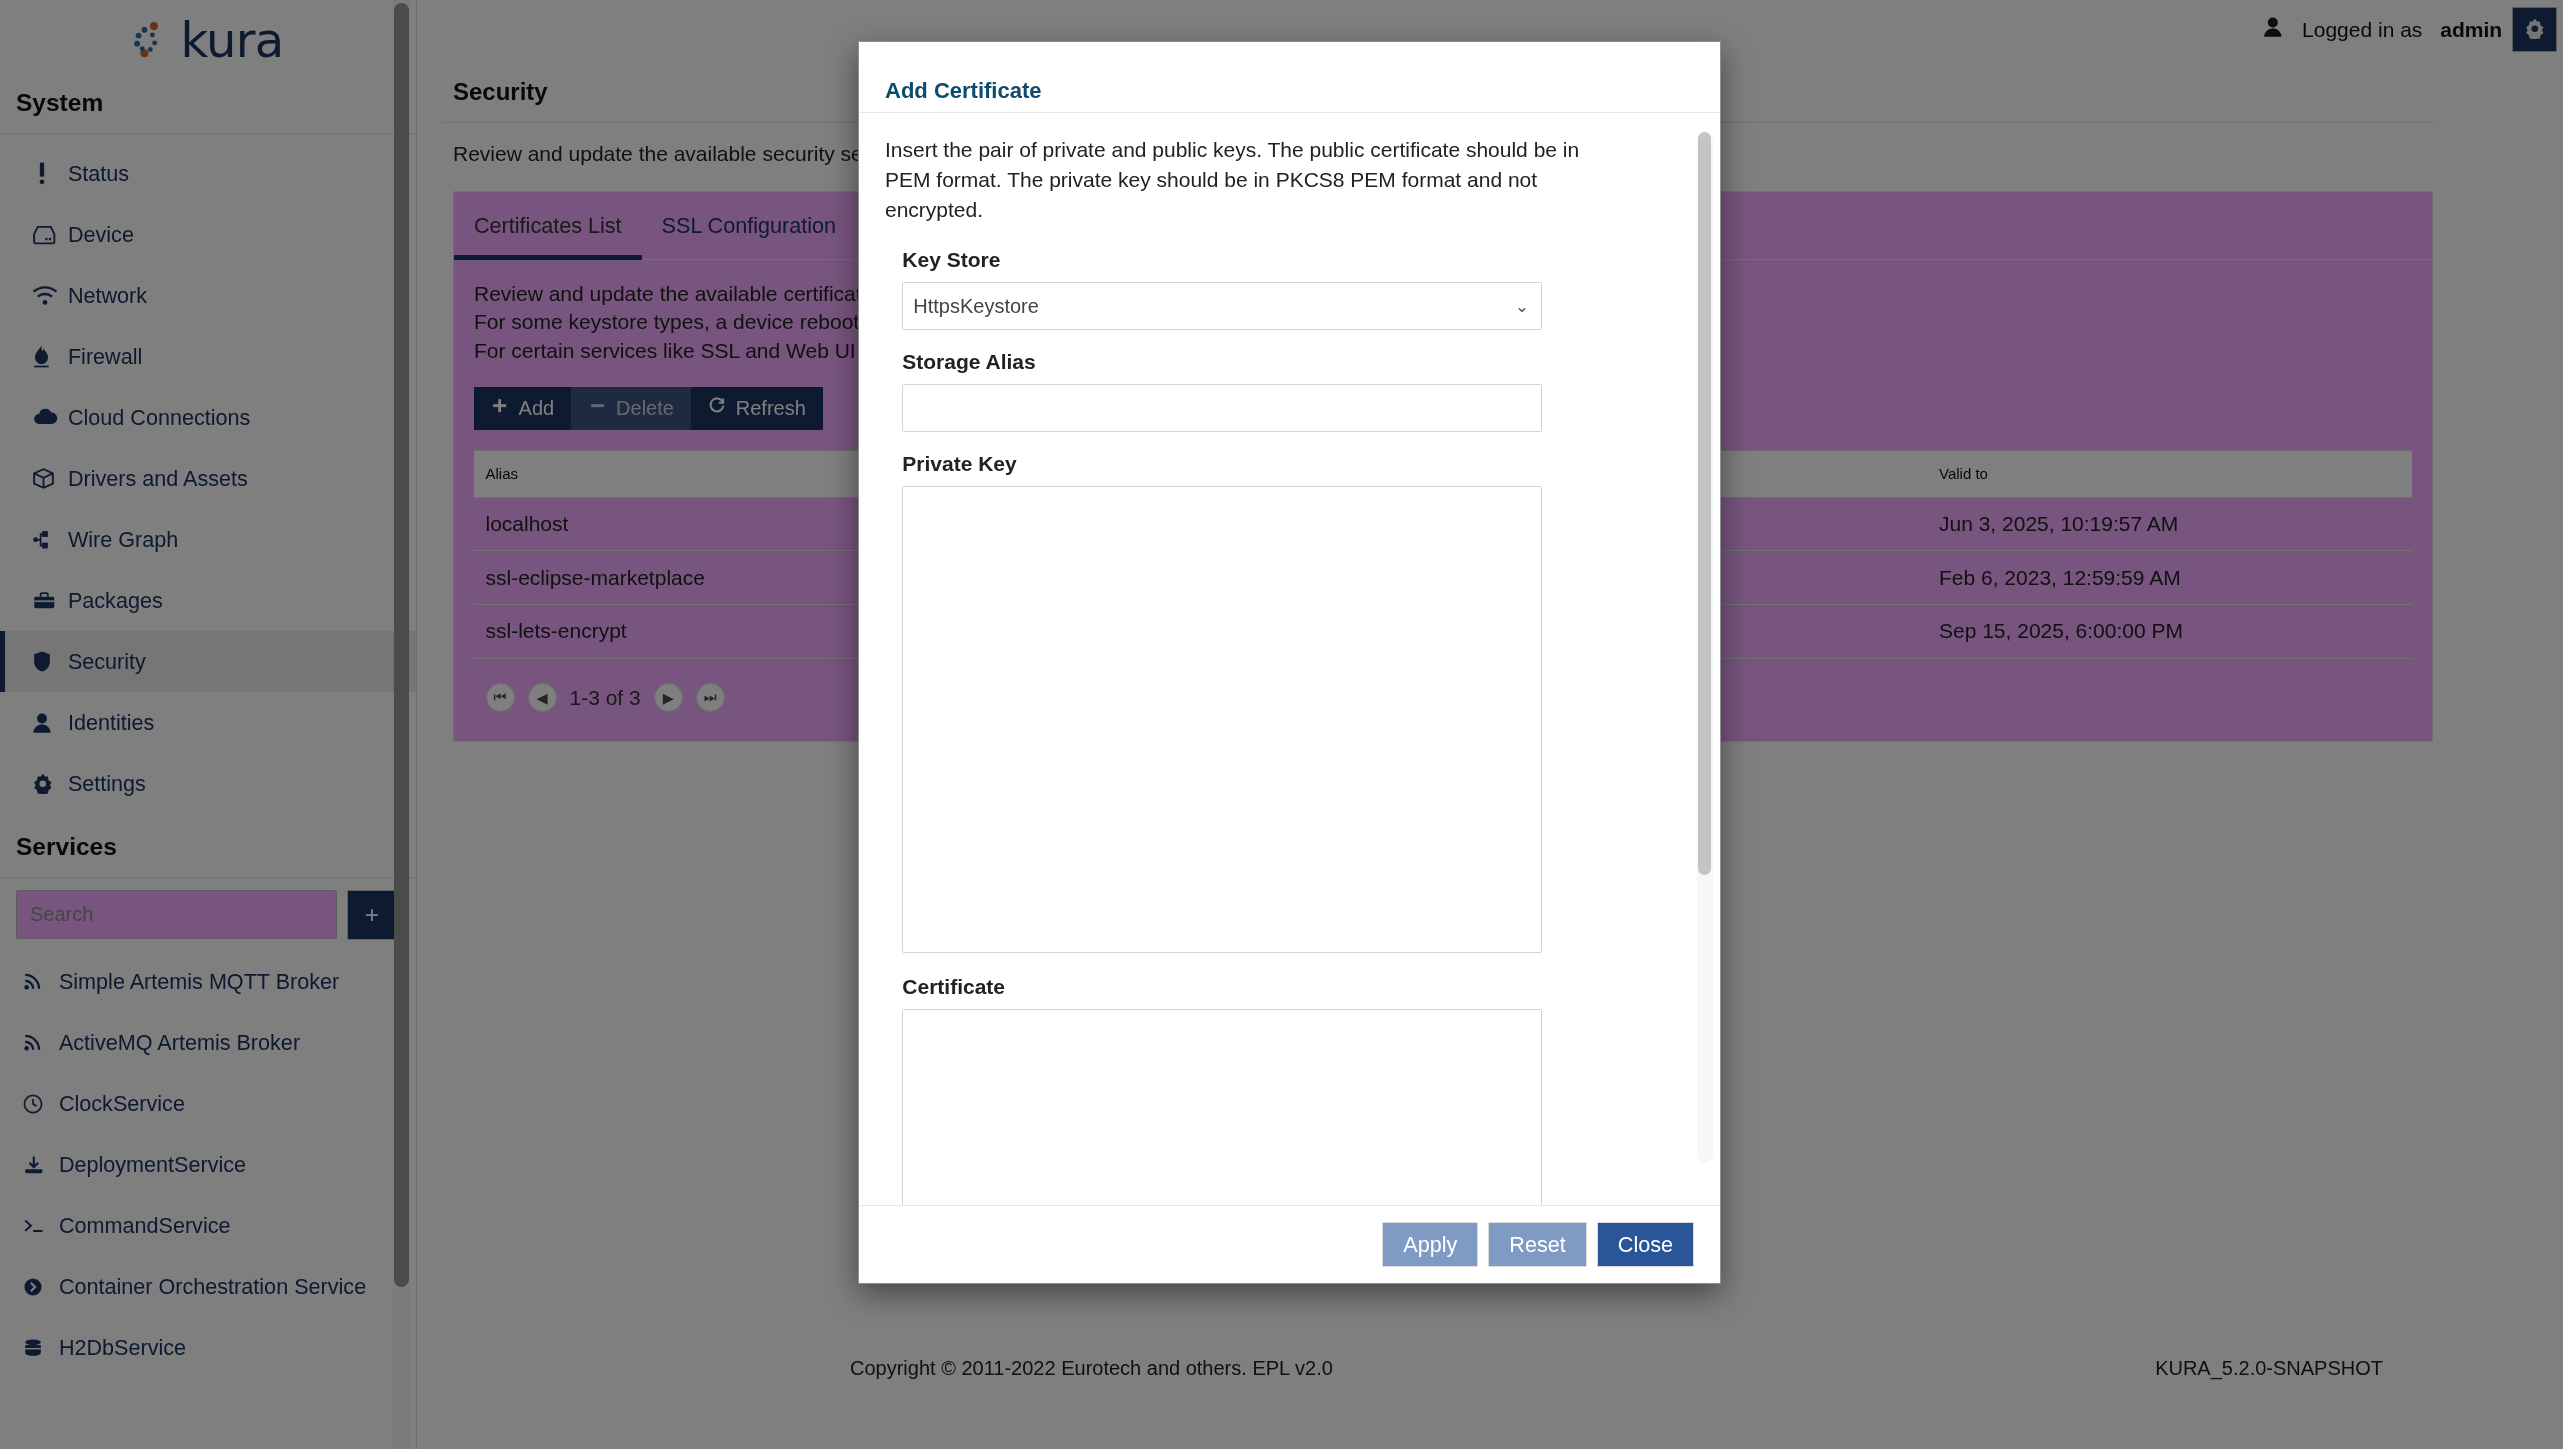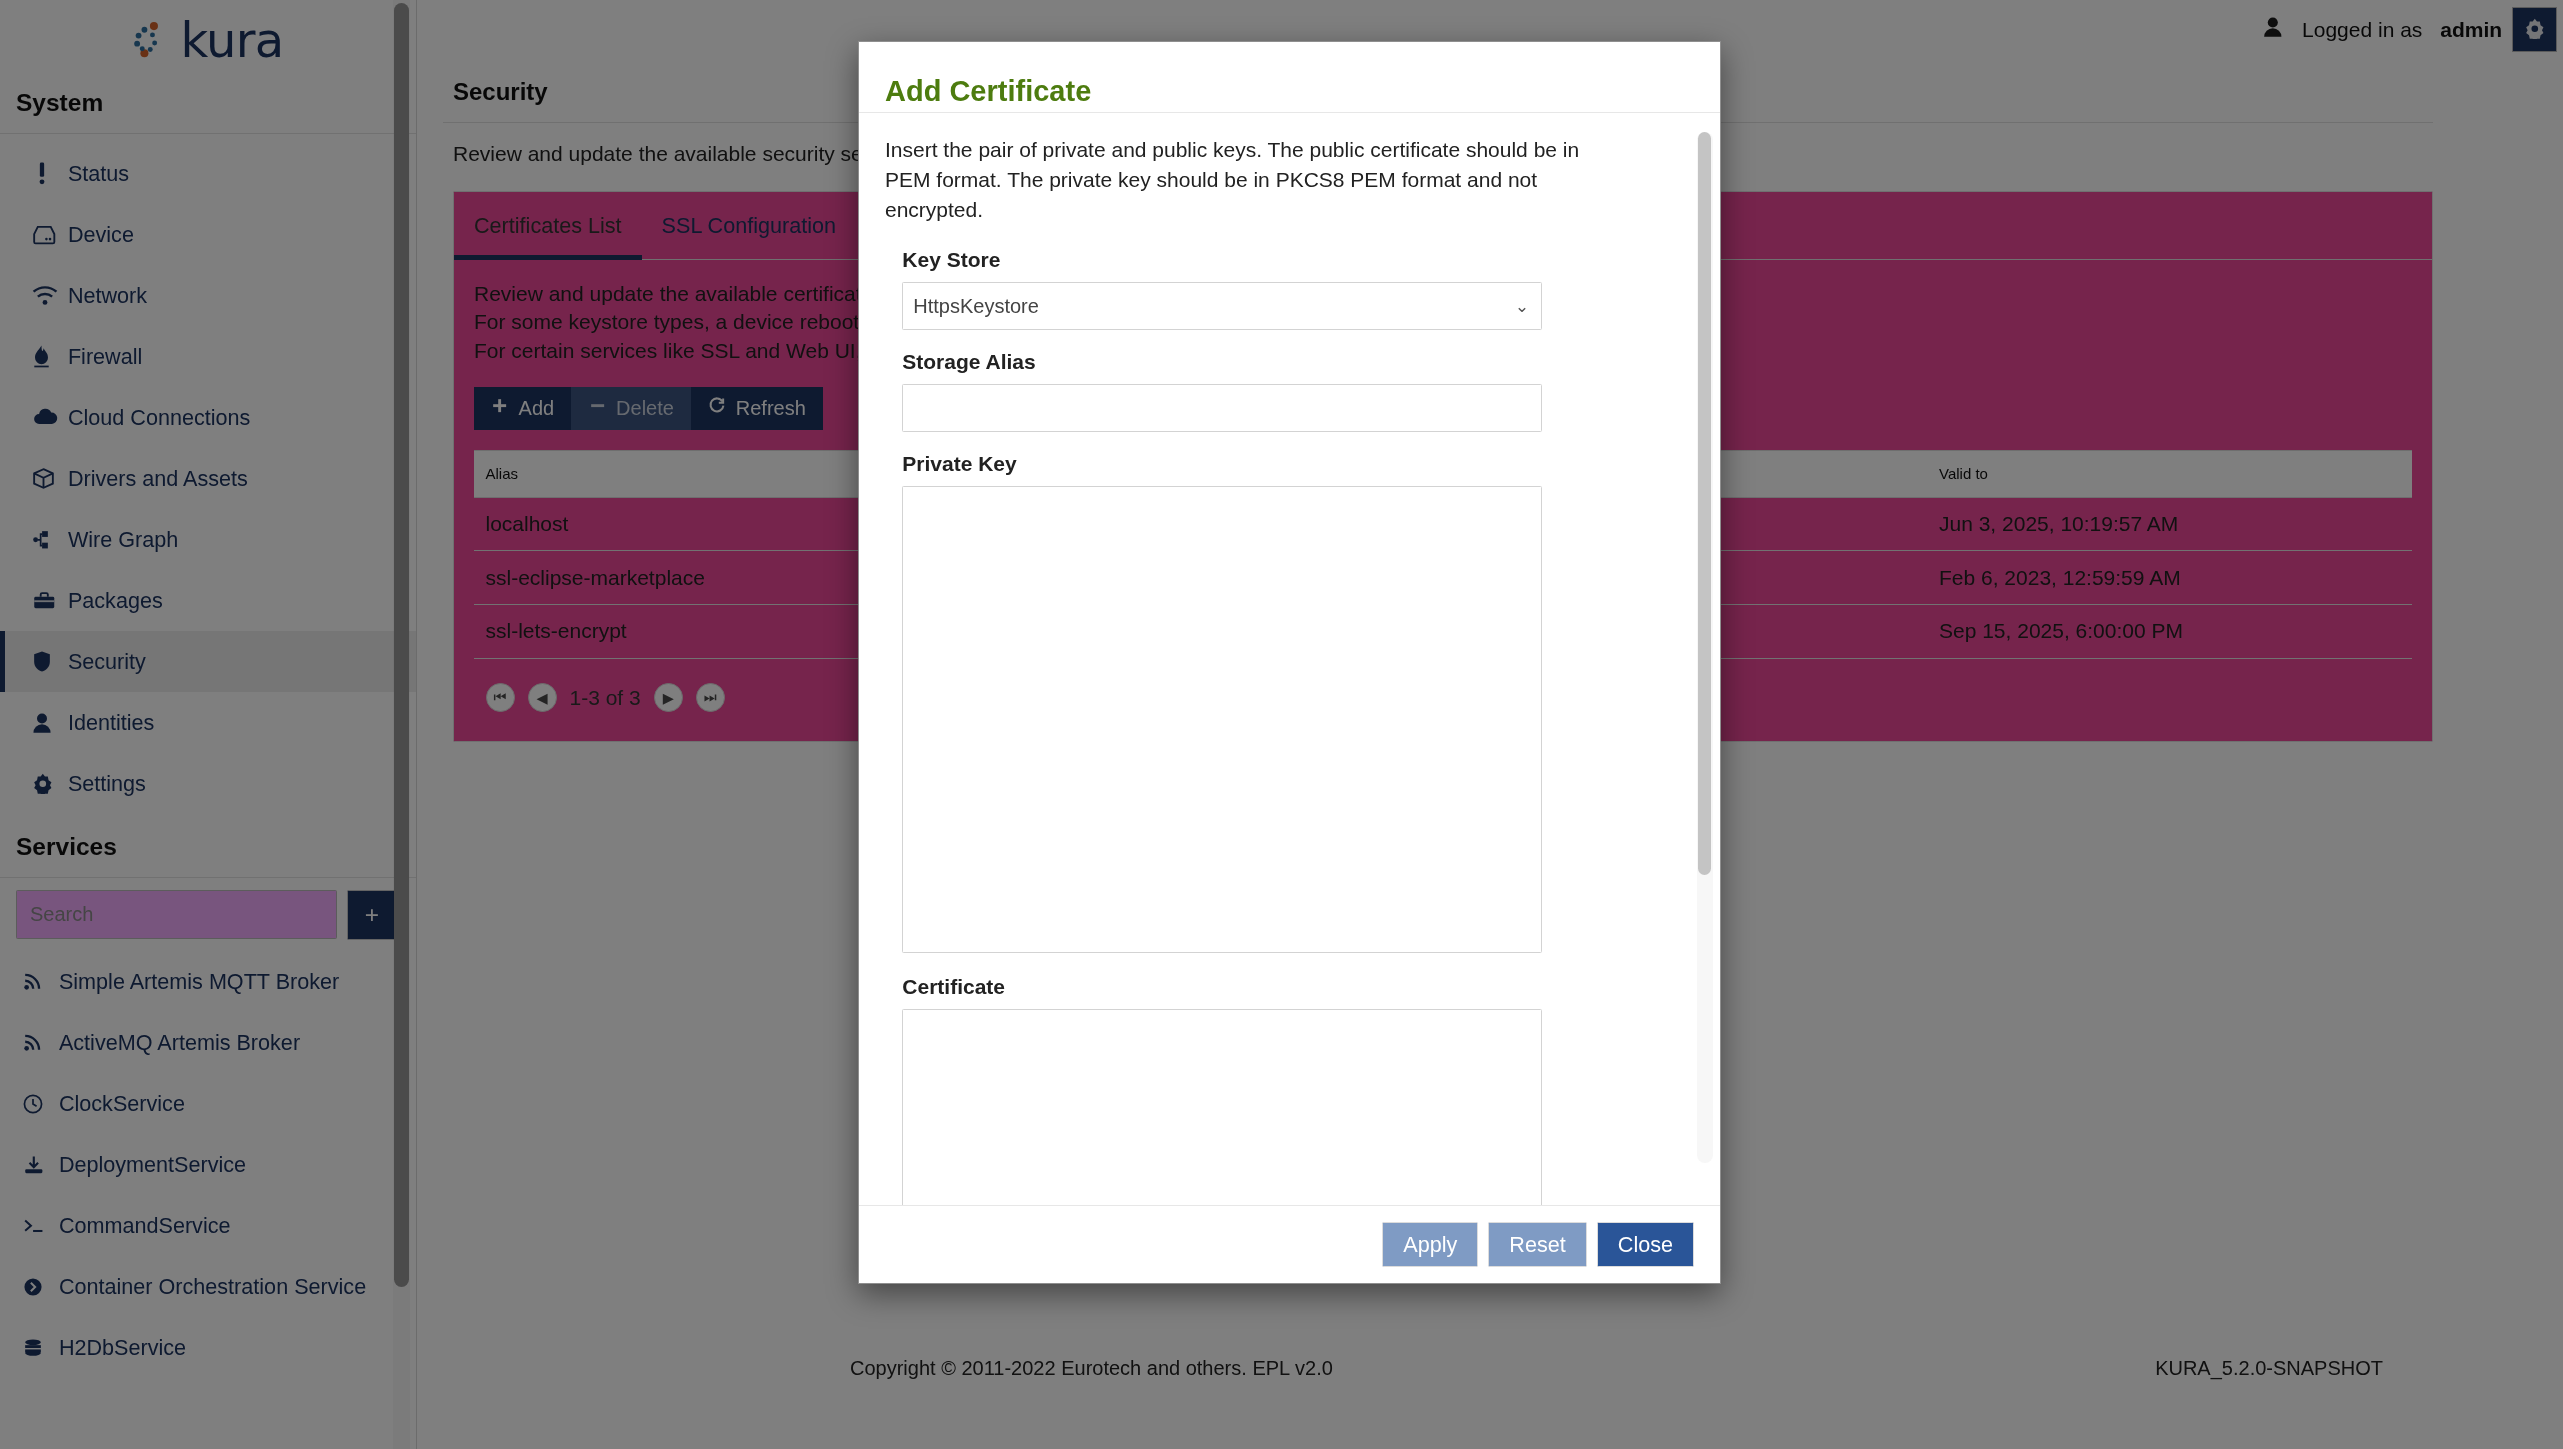--- a/index.html
+++ b/index.html
@@ -147,21 +147,21 @@
   }
   .title-rule { height:1.4px; background:#e1e1e1; margin: 0 0 0 0;}
   .page-sub {
     font-size: 21px; color:#222;
     padding: 19px 0 24.5px 10px;
   }
 
   .panel {
     border: 1.4px solid #e1e1e1;
     border-radius: 1.4px;
-    background: #ec4899;
+    background: #f0abfc;
     margin-left: 10px;
     margin-right: 0;
   }
   .tabs {
     display:flex; align-items:flex-end;
     border-bottom: 1.4px solid #e1e1e1;
     padding: 0 0 0 0;
   }
   .tab {
     font-size: 21.6px; padding: 21.6px 20px 16px 20px;
@@ -239,21 +239,21 @@
     border: 1.4px solid #8f8f8f;
     box-shadow: 0 10px 29px rgba(0,0,0,0.45);
     display:flex; flex-direction:column;
   }
   .modal-header {
     flex: 0 0 71px;
     display:flex; align-items:center;
     padding: 0 26px;
     border-bottom: 1.4px solid #e7e7e7;
   }
-  .modal-title { font-size: 29px; font-weight:bold; color:#4d7c0f;margin-top:28px; }
+  .modal-title { font-size: 22px; font-weight:bold; color:#0c4a6e;margin-top:28px; }
   .modal-body {
     flex: 1 1 auto;
     padding: 21.6px 26px 0 26px;
     position: relative;
     overflow: hidden;
   }
   .modal-intro {
     font-size: 21px; color:#222; line-height: 1.45;
     width: 721px;
     margin-bottom: 21.6px;

